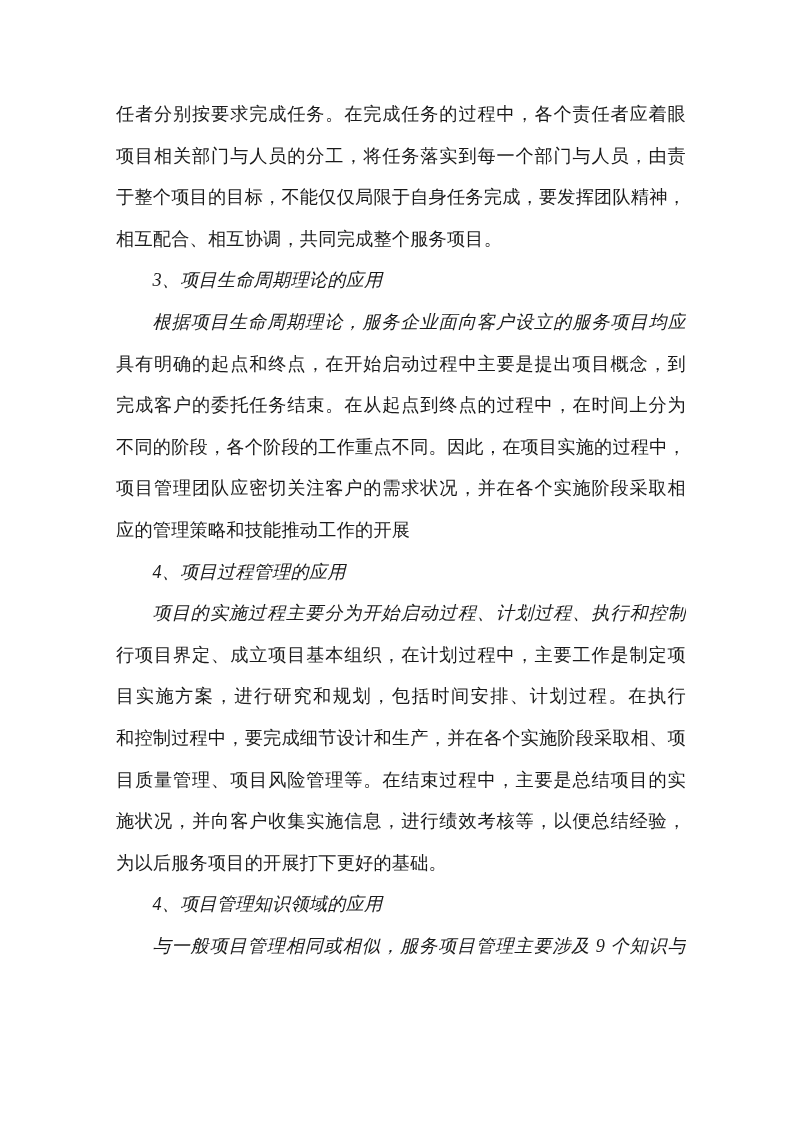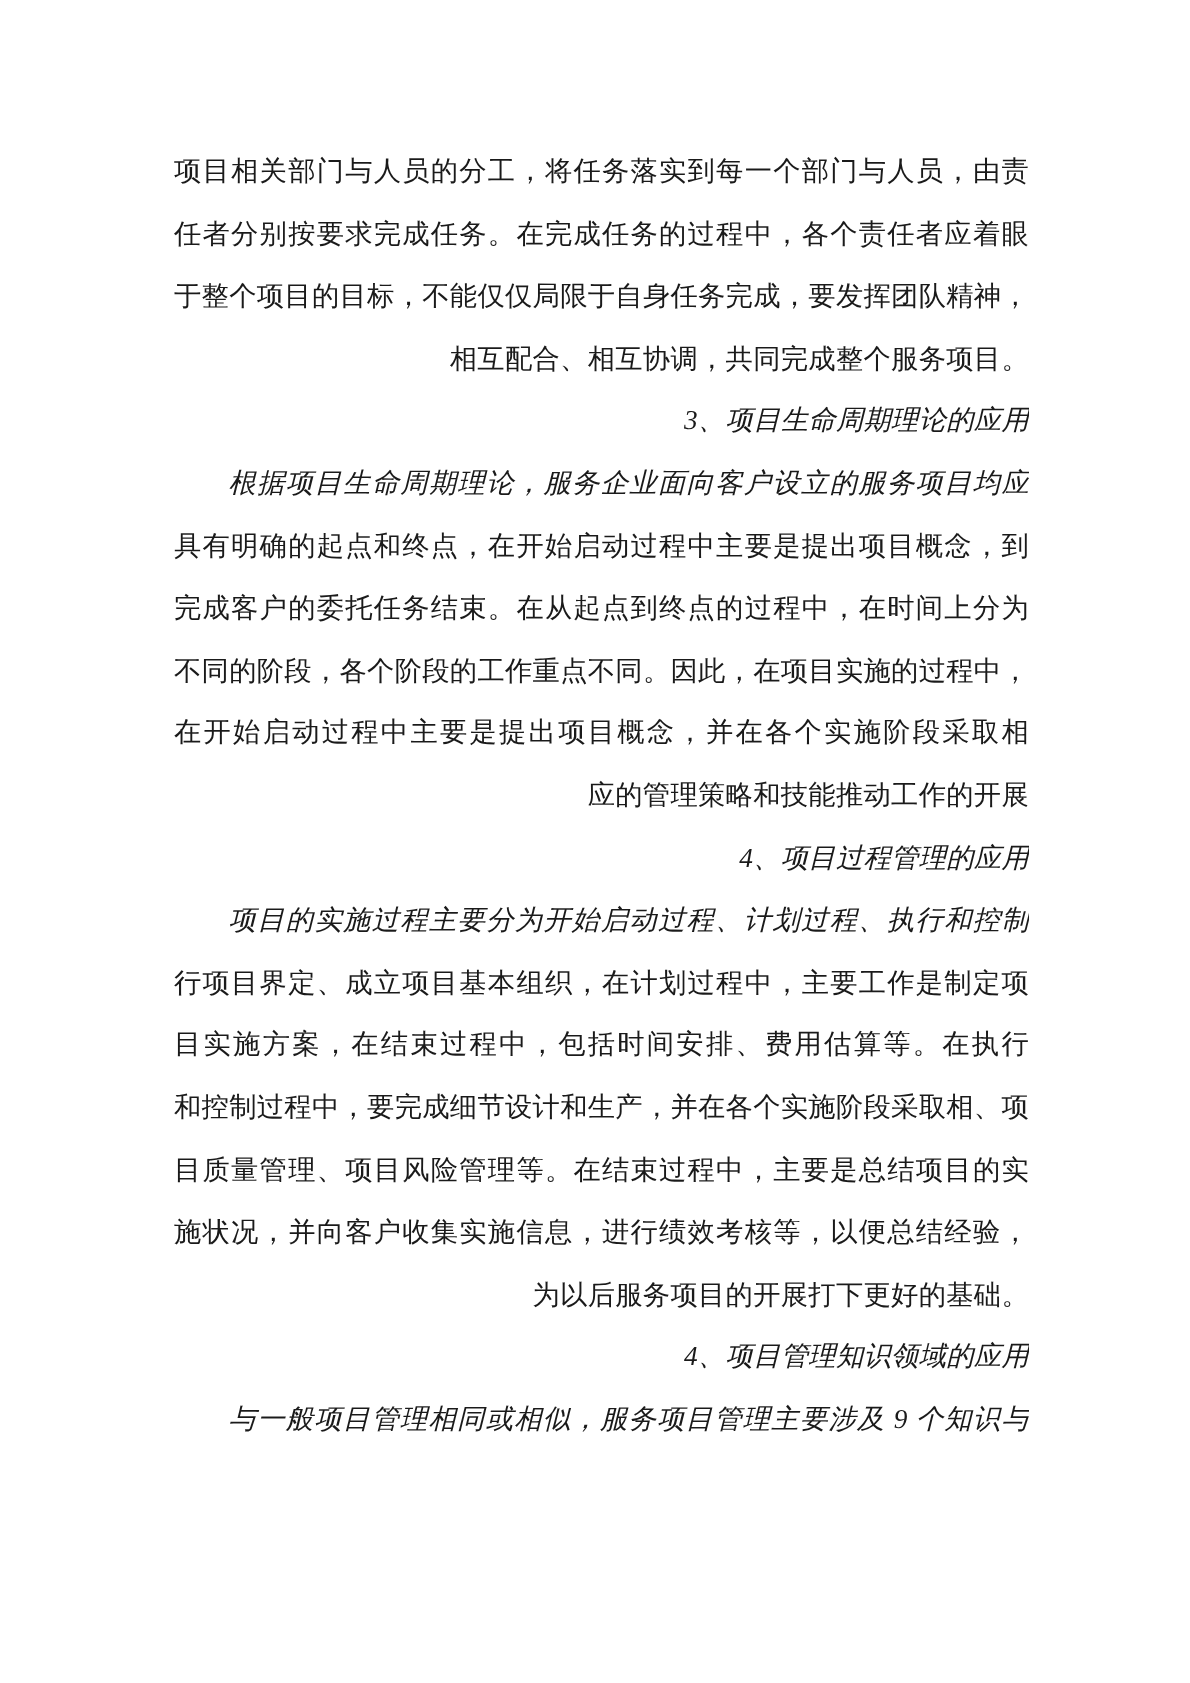--- a/index.html
+++ b/index.html
@@ -21,61 +21,60 @@
   }
   .block {
     margin: 0;
     padding: 0;
   }
   .line {
     height: 41.6px;
     line-height: 41.6px;
     overflow: hidden;
     letter-spacing: 0.2px;
-    text-align: right;
   }
   .line.just {
     text-align: justify;
     text-align-last: justify;
     text-justify: inter-character;
   }
   .line.indent {
     text-indent: 2em;
     font-style: italic;
   }
 </style>
 </head>
 <body>
 
 <div class="page" style="background: rgb(255, 255, 255); color: rgb(26, 26, 26);">
   <div id="content">
       <div class="block paragraph">
+        <div class="line just">任者分别按要求完成任务。在完成任务的过程中，各个责任者应着眼</div>
         <div class="line just">项目相关部门与人员的分工，将任务落实到每一个部门与人员，由责</div>
-        <div class="line just">任者分别按要求完成任务。在完成任务的过程中，各个责任者应着眼</div>
         <div class="line just">于整个项目的目标，不能仅仅局限于自身任务完成，要发挥团队精神，</div>
         <div class="line">相互配合、相互协调，共同完成整个服务项目。</div>
       </div>
       <div class="block heading">
         <div class="line indent">3、项目生命周期理论的应用</div>
       </div>
       <div class="block paragraph">
         <div class="line just indent">根据项目生命周期理论，服务企业面向客户设立的服务项目均应</div>
         <div class="line just">具有明确的起点和终点，在开始启动过程中主要是提出项目概念，到</div>
         <div class="line just">完成客户的委托任务结束。在从起点到终点的过程中，在时间上分为</div>
         <div class="line just">不同的阶段，各个阶段的工作重点不同。因此，在项目实施的过程中，</div>
-        <div class="line just">在开始启动过程中主要是提出项目概念，并在各个实施阶段采取相</div>
+        <div class="line just">项目管理团队应密切关注客户的需求状况，并在各个实施阶段采取相</div>
         <div class="line">应的管理策略和技能推动工作的开展</div>
       </div>
       <div class="block heading">
         <div class="line indent">4、项目过程管理的应用</div>
       </div>
       <div class="block paragraph">
         <div class="line just indent">项目的实施过程主要分为开始启动过程、计划过程、执行和控制</div>
         <div class="line just">行项目界定、成立项目基本组织，在计划过程中，主要工作是制定项</div>
-        <div class="line just">目实施方案，在结束过程中，包括时间安排、费用估算等。在执行</div>
+        <div class="line just">目实施方案，进行研究和规划，包括时间安排、计划过程。在执行</div>
         <div class="line just">和控制过程中，要完成细节设计和生产，并在各个实施阶段采取相、项</div>
         <div class="line just">目质量管理、项目风险管理等。在结束过程中，主要是总结项目的实</div>
         <div class="line just">施状况，并向客户收集实施信息，进行绩效考核等，以便总结经验，</div>
         <div class="line">为以后服务项目的开展打下更好的基础。</div>
       </div>
       <div class="block heading">
         <div class="line indent">4、项目管理知识领域的应用</div>
       </div>
       <div class="block paragraph">
         <div class="line just indent">与一般项目管理相同或相似，服务项目管理主要涉及 9 个知识与</div>

